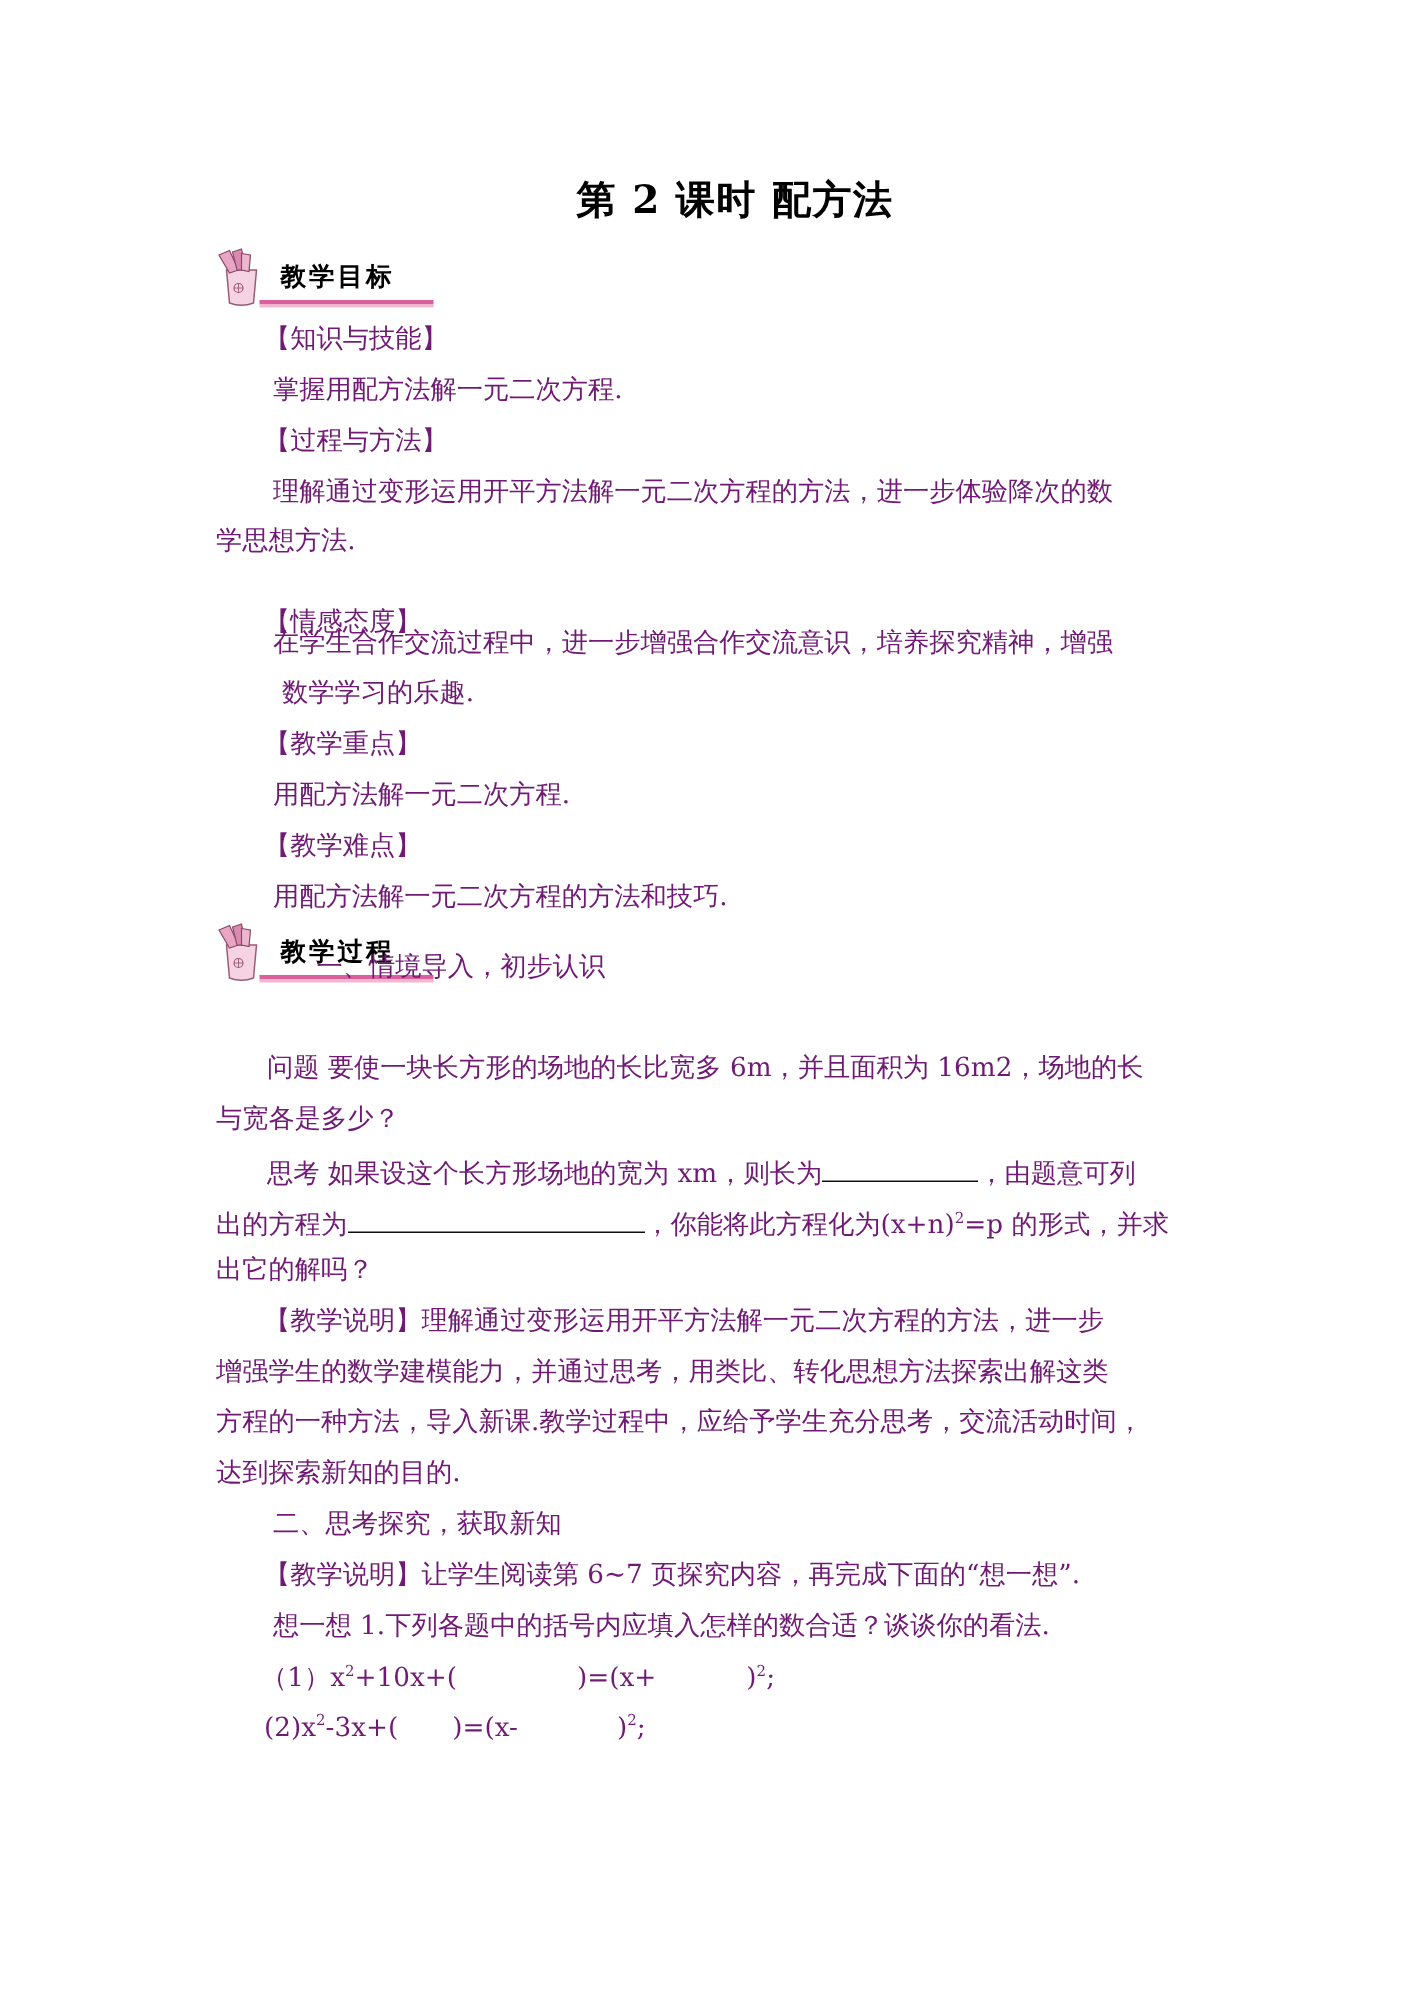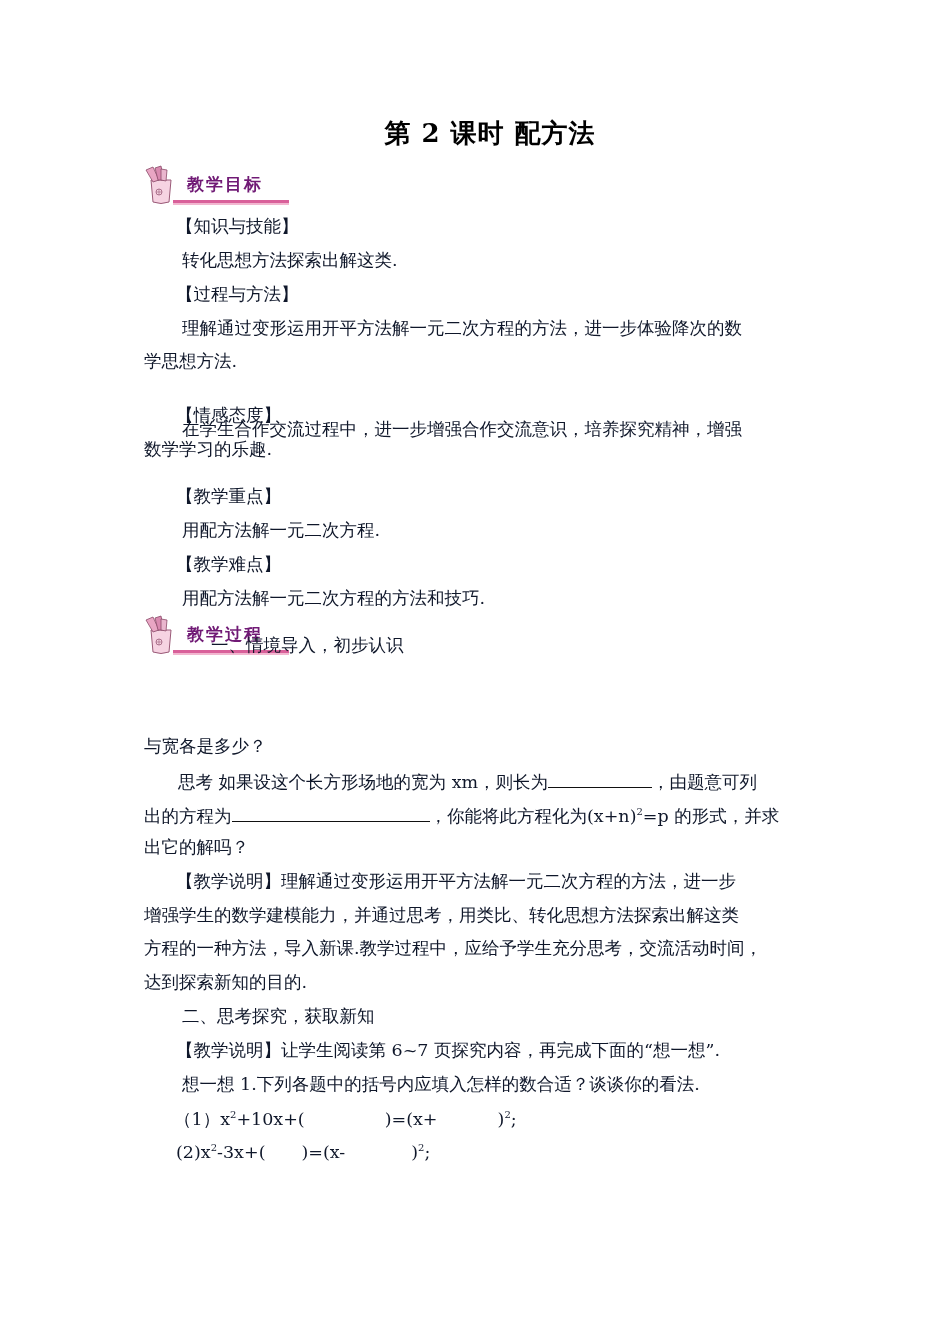--- a/index.html
+++ b/index.html
@@ -47,21 +47,21 @@
       height: 42px;
     }
     .section-header .label {
       position: absolute;
       left: 44px;
       top: 9px;
       font-family: "DejaVu Sans", "Liberation Sans", sans-serif;
       font-weight: bold;
       font-size: 17px;
       letter-spacing: 2px;
-      color: #701a75;
+      color: #000000;
     }
     .section-header .underline {
       position: absolute;
       left: 30px;
       top: 36px;
       width: 116px;
       height: 3px;
       background: #d9609a;
     }
     .section-header .underline2 {
@@ -70,21 +70,21 @@
       top: 39px;
       width: 116px;
       height: 2px;
       background: #f2b7d0;
     }
     .line {
       position: absolute;
       font-size: 17.5px;
       line-height: 22px;
       white-space: nowrap;
-      color: #0f172a;
+      color: #701a75;
     }
     .indent { left: 182px; }
     .bracket { left: 176px; }
     .flush { left: 144px; }
     .blank {
       display: inline-block;
       border-bottom: 1px solid #111;
       height: 18px;
       vertical-align: baseline;
     }
@@ -120,47 +120,48 @@
       <path d="M18 5 L24 6 L23 17 L18 16 Z" fill="#eab7ce" stroke="#8a4a68" stroke-width="0.8"></path>
       <circle cx="16" cy="28" r="3" fill="none" stroke="#9a5a78" stroke-width="0.8"></circle>
       <path d="M13 28 L19 28 M16 25 L16 31" stroke="#9a5a78" stroke-width="0.6"></path>
     </svg>
     <span class="label">教学目标</span>
     <div class="underline"></div>
     <div class="underline2"></div>
   </div>
 
   <div class="line bracket" style="top:215px;">【知识与技能】</div>
-  <div class="line indent" style="top:249px;">转化思想方法探索出解这类.</div>
+  <div class="line indent" style="top:249px;">掌握用配方法解一元二次方程.</div>
   <div class="line bracket" style="top:283px;">【过程与方法】</div>
   <div class="line indent" style="top:317px;">理解通过变形运用开平方法解一元二次方程的方法，进一步体验降次的数</div>
   <div class="line flush" style="top:350px;">学思想方法.</div>
   <div class="line bracket" style="top:384px;margin-top:20px;">【情感态度】</div>
   <div class="line indent" style="top:418px;">在学生合作交流过程中，进一步增强合作交流意识，培养探究精神，增强</div>
-  <div class="line flush" style="top:438px;">数学学习的乐趣.</div>
+  <div class="line flush" style="top:451px;margin-left:44px;">数学学习的乐趣.</div>
   <div class="line bracket" style="top:485px;">【教学重点】</div>
   <div class="line indent" style="top:519px;">用配方法解一元二次方程.</div>
   <div class="line bracket" style="top:553px;">【教学难点】</div>
   <div class="line indent" style="top:587px;">用配方法解一元二次方程的方法和技巧.</div>
 
   <div class="section-header" style="top:614px;">
     <svg class="cup" viewBox="0 0 40 42">
       <path d="M8 16 L28 16 L26 38 Q18 41 10 38 Z" fill="#f6d3e2" stroke="#9a5a78" stroke-width="1"></path>
       <path d="M3 6 L10 3 L16 16 L10 18 Z" fill="#e9a6c4" stroke="#8a4a68" stroke-width="0.8"></path>
       <path d="M12 4 L18 2 L21 16 L15 16 Z" fill="#d98ab0" stroke="#8a4a68" stroke-width="0.8"></path>
       <path d="M18 5 L24 6 L23 17 L18 16 Z" fill="#eab7ce" stroke="#8a4a68" stroke-width="0.8"></path>
       <circle cx="16" cy="28" r="3" fill="none" stroke="#9a5a78" stroke-width="0.8"></circle>
       <path d="M13 28 L19 28 M16 25 L16 31" stroke="#9a5a78" stroke-width="0.6"></path>
     </svg>
     <span class="label">教学过程</span>
     <div class="underline"></div>
     <div class="underline2"></div>
   </div>
 
   <div class="line indent" style="top:634px;margin-left:29px;">一、情境导入，初步认识</div>
+  <div class="line" style="left:178px; top:701px;">问题  要使一块长方形的场地的长比宽多 6m，并且面积为 16m2，场地的长</div>
   <div class="line flush" style="top:735px;">与宽各是多少？</div>
 
   <div class="line" style="left:178px; top:769px;">
     <span>思考  如果设这个长方形场地的宽为 xm，则长为</span><span class="blank" style="width:104px;"></span><span>，由题意可列</span>
   </div>
   <div class="line flush" style="top:803px;">
     <span>出的方程为</span><span class="blank" style="width:198px;"></span><span>，你能将此方程化为(x+n)</span><sup>2</sup><span>=p 的形式，并求</span>
   </div>
   <div class="line flush" style="top:836px;">出它的解吗？</div>
 

